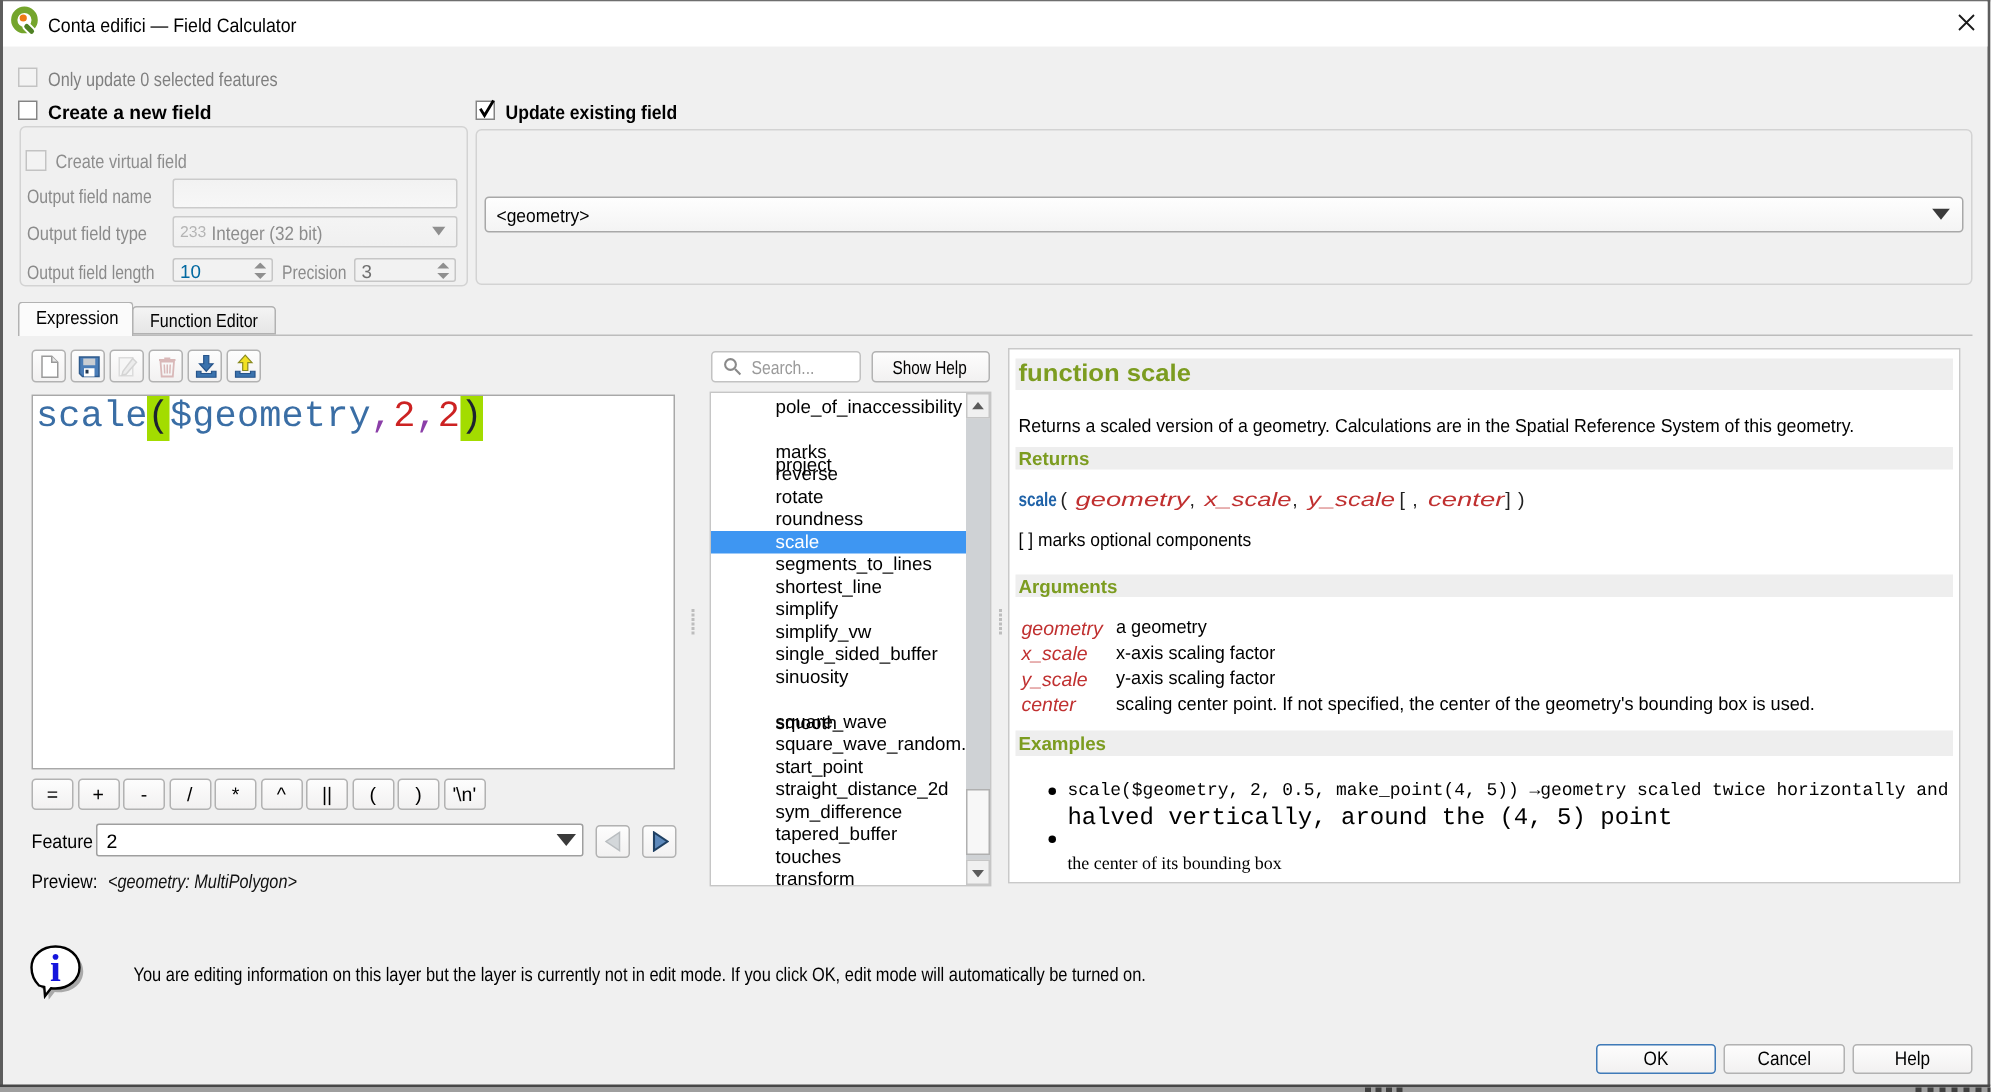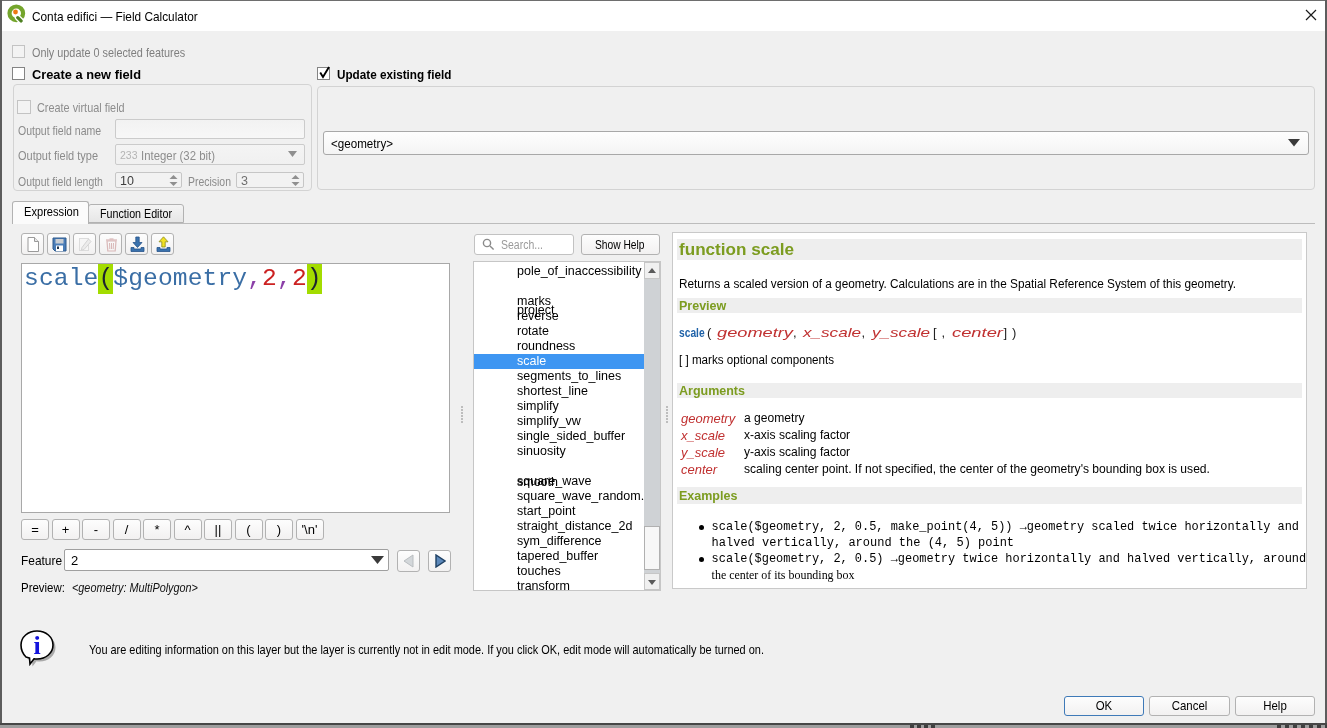--- a/index.html
+++ b/index.html
@@ -62,21 +62,21 @@
 <div class="ab" style="left:115px;top:119px;width:190px;height:20px;box-sizing:border-box;border:1px solid #cbcbcb;border-radius:2px;background:linear-gradient(#f2f2f2,#f7f7f7);"></div>
 <div class="txt" style="left:18px;top:148px;font-size:13px;color:#8b8b8b;transform:scaleX(0.845);">Output field type</div>
 <div class="ab" style="left:115px;top:144px;width:190px;height:21px;box-sizing:border-box;border:1px solid #cbcbcb;border-radius:2px;background:linear-gradient(#f4f4f4,#f0f0f0);"></div>
 <div class="txt" style="left:120px;top:149px;font-size:10.5px;color:#b4b4b4;">233</div>
 <div class="txt" style="left:141px;top:148px;font-size:13px;color:#8d8d8d;transform:scaleX(0.875);">Integer (32 bit)</div>
 <svg class="ab" style="left:288px;top:151px;" width="10" height="7">
     <path d="M0 0 L9 0 L4.5 6 Z" fill="#8f8f8f"></path>
   </svg>
 <div class="txt" style="left:18px;top:174px;font-size:13px;color:#8b8b8b;transform:scaleX(0.805);">Output field length</div>
 <div class="ab" style="left:115px;top:172px;width:67px;height:16px;box-sizing:border-box;border:1px solid #c6c6c6;border-radius:2px;background:#f2f2f2;"></div>
-<div class="txt" style="left:120px;top:174px;font-size:12.5px;color:#404040;">10</div>
+<div class="txt" style="left:120px;top:174px;font-size:12.5px;color:#0369a1;">10</div>
 <svg class="ab" style="left:169px;top:175px;" width="9" height="11">
     <path d="M0.5 4 L8.5 4 L4.5 0 Z" fill="#8f8f8f"></path>
     <path d="M0.5 7 L8.5 7 L4.5 11 Z" fill="#8f8f8f"></path>
   </svg>
 <div class="txt" style="left:188px;top:174px;font-size:13px;color:#8b8b8b;transform:scaleX(0.804);">Precision</div>
 <div class="ab" style="left:236px;top:172px;width:68px;height:16px;box-sizing:border-box;border:1px solid #c6c6c6;border-radius:2px;background:#f2f2f2;"></div>
 <div class="txt" style="left:241px;top:174px;font-size:12.5px;color:#6f6f6f;">3</div>
 <svg class="ab" style="left:291px;top:175px;" width="9" height="11">
     <path d="M0.5 4 L8.5 4 L4.5 0 Z" fill="#8f8f8f"></path>
     <path d="M0.5 7 L8.5 7 L4.5 11 Z" fill="#8f8f8f"></path>
@@ -228,21 +228,21 @@
 <div class="ab" style="left:461px;top:418px;width:2px;height:2px;background:#bdbdbd;"></div>
 <div class="ab" style="left:666px;top:418px;width:2px;height:2px;background:#bdbdbd;"></div>
 <div class="ab" style="left:461px;top:421px;width:2px;height:2px;background:#bdbdbd;"></div>
 <div class="ab" style="left:666px;top:421px;width:2px;height:2px;background:#bdbdbd;"></div>
 
 <div class="ab" id="help" style="left:672px;top:232px;width:635px;height:357px;box-sizing:border-box;border:1px solid #c9c9c9;background:#fff;overflow:hidden;">
     <div class="band" style="left:4px;top:6px;width:625px;height:21px;"></div>
     <div class="txt grn" style="left:6px;top:8px;font-size:16px;transform:scaleX(1.069);">function scale</div>
     <div class="txt" style="left:6px;top:44px;font-size:12.5px;color:#000;transform:scaleX(0.944);">Returns a scaled version of a geometry. Calculations are in the Spatial Reference System of this geometry.</div>
     <div class="band" style="left:4px;top:65px;width:625px;height:15px;"></div>
-    <div class="txt grn" style="left:6px;top:66px;font-size:12.5px;">Preview</div>
+    <div class="txt grn" style="left:6px;top:66px;font-size:12.5px;">Returns</div>
     <div style="left:6px;top:92px;font-size:13px;font-weight:bold;color:#1f62a8;transform:scaleX(0.787);transform-origin:0 0;position:absolute;">scale</div>
     <div style="left:34px;top:92px;font-size:13px;color:#222;position:absolute;white-space:pre;">(</div>
     <div style="left:44px;top:92px;font-size:13px;font-style:italic;color:#c03030;transform-origin:0 0;position:absolute;white-space:pre;transform:scaleX(1.402);">geometry</div>
     <div style="left:120px;top:92px;font-size:13px;color:#222;position:absolute;white-space:pre;">,</div>
     <div style="left:130px;top:92px;font-size:13px;font-style:italic;color:#c03030;transform-origin:0 0;position:absolute;white-space:pre;transform:scaleX(1.316);">x_scale</div>
     <div style="left:188.5px;top:92px;font-size:13px;color:#222;position:absolute;white-space:pre;">,</div>
     <div style="left:199px;top:92px;font-size:13px;font-style:italic;color:#c03030;transform-origin:0 0;position:absolute;white-space:pre;transform:scaleX(1.316);">y_scale</div>
     <div style="left:260px;top:92px;font-size:13px;color:#222;position:absolute;white-space:pre;">[</div>
     <div style="left:268.5px;top:92px;font-size:13px;color:#222;position:absolute;white-space:pre;">,</div>
     <div style="left:279px;top:92px;font-size:13px;font-style:italic;color:#c03030;transform-origin:0 0;position:absolute;white-space:pre;transform:scaleX(1.411);">center</div>
@@ -256,23 +256,22 @@
     <div class="txt" style="left:8px;top:195px;font-size:13px;font-style:italic;color:#c03030;">x_scale</div>
     <div class="txt" style="left:71px;top:195px;font-size:12.5px;color:#000;transform:scaleX(0.967);">x-axis scaling factor</div>
     <div class="txt" style="left:8px;top:212px;font-size:13px;font-style:italic;color:#c03030;">y_scale</div>
     <div class="txt" style="left:71px;top:212px;font-size:12.5px;color:#000;transform:scaleX(0.967);">y-axis scaling factor</div>
     <div class="txt" style="left:8px;top:229px;font-size:13px;font-style:italic;color:#c03030;">center</div>
     <div class="txt" style="left:71px;top:229px;font-size:12.5px;color:#000;transform:scaleX(0.967);">scaling center point. If not specified, the center of the geometry's bounding box is used.</div>
     <div class="band" style="left:4px;top:254px;width:625px;height:17px;"></div>
     <div class="txt grn" style="left:6px;top:256px;font-size:12.5px;">Examples</div>
     <div class="ab" style="left:26px;top:292px;width:5px;height:5px;border-radius:50%;background:#000;"></div>
     <div class="txt" style="left:38.6px;top:287px;font-family:'Liberation Mono',monospace;font-size:11.95px;color:#000;">scale($geometry, 2, 0.5, make_point(4, 5)) →geometry scaled twice horizontally and</div>
-    <div class="txt" style="left:38.6px;top:303px;font-family:'Liberation Mono',monospace;font-size:12px;color:#000;">halved vertically, around the (4, 5) point</div>
+    <div class="txt" style="left:38.6px;top:303px;font-family:'Liberation Mono',monospace;font-size:16px;color:#000;">halved vertically, around the (4, 5) point</div>
     <div class="ab" style="left:26px;top:324px;width:5px;height:5px;border-radius:50%;background:#000;"></div>
-    <div class="txt" style="left:38.6px;top:319px;font-family:'Liberation Mono',monospace;font-size:11.95px;color:#000;">scale($geometry, 2, 0.5) →geometry twice horizontally and halved vertically, around</div>
     <div class="txt" style="left:38.6px;top:335px;font-family:Liberation Serif, serif;font-size:11.95px;color:#000;">the center of its bounding box</div>
   </div>
 
 <svg class="ab" style="left:19px;top:629px;" width="38" height="38" viewBox="0 0 38 38">
   <path d="M7 28 C3 24 2 20 2 16 C2 8 9 2 18 2 C27 2 34 8 34 16 C34 24 27 30 18 30 C17 30 16 30 15 29.8 L11 35 L10.5 29 C9 28.7 8 28.4 7 28 Z" fill="#a9a9a9" transform="translate(2.5,2.5)"></path>
   <path d="M7 28 C3 24 2 20 2 16 C2 8 9 2 18 2 C27 2 34 8 34 16 C34 24 27 30 18 30 C17 30 16 30 15 29.8 L11 35 L10.5 29 C9 28.7 8 28.4 7 28 Z" fill="#fff" stroke="#000" stroke-width="1.6"></path>
   <text x="18" y="25" text-anchor="middle" font-family="Liberation Serif,serif" font-size="26" font-weight="bold" fill="#1414dc">i</text>
 </svg>
 <div class="txt" style="left:89px;top:642px;font-size:13px;color:#000;transform:scaleX(0.842);">You are editing information on this layer but the layer is currently not in edit mode. If you click OK, edit mode will automatically be turned on.</div>
 

